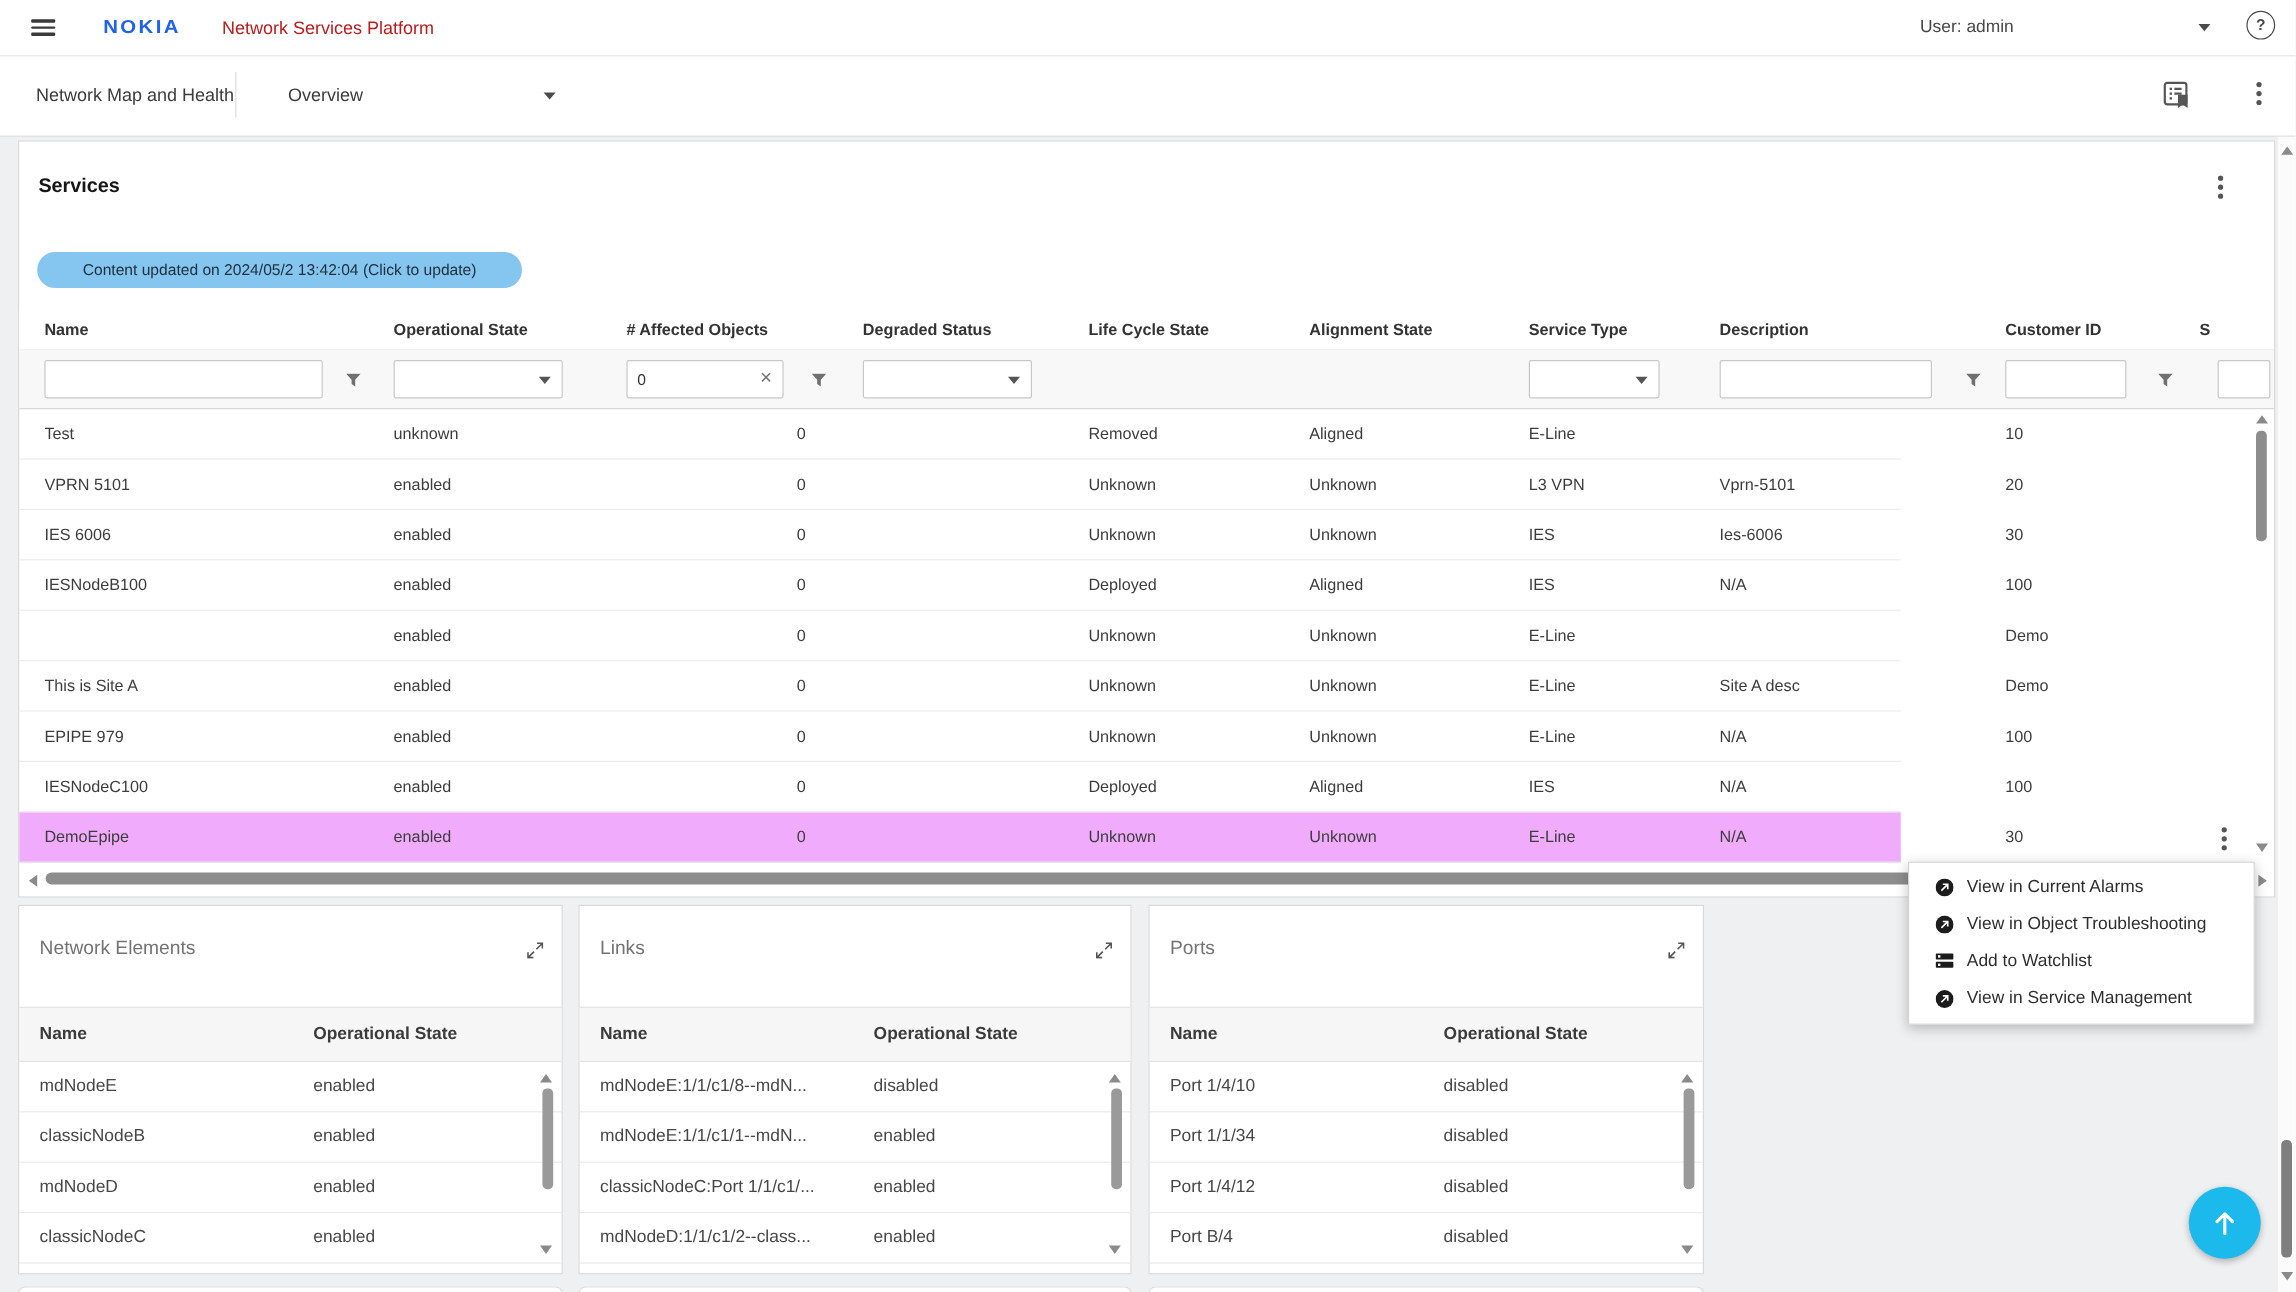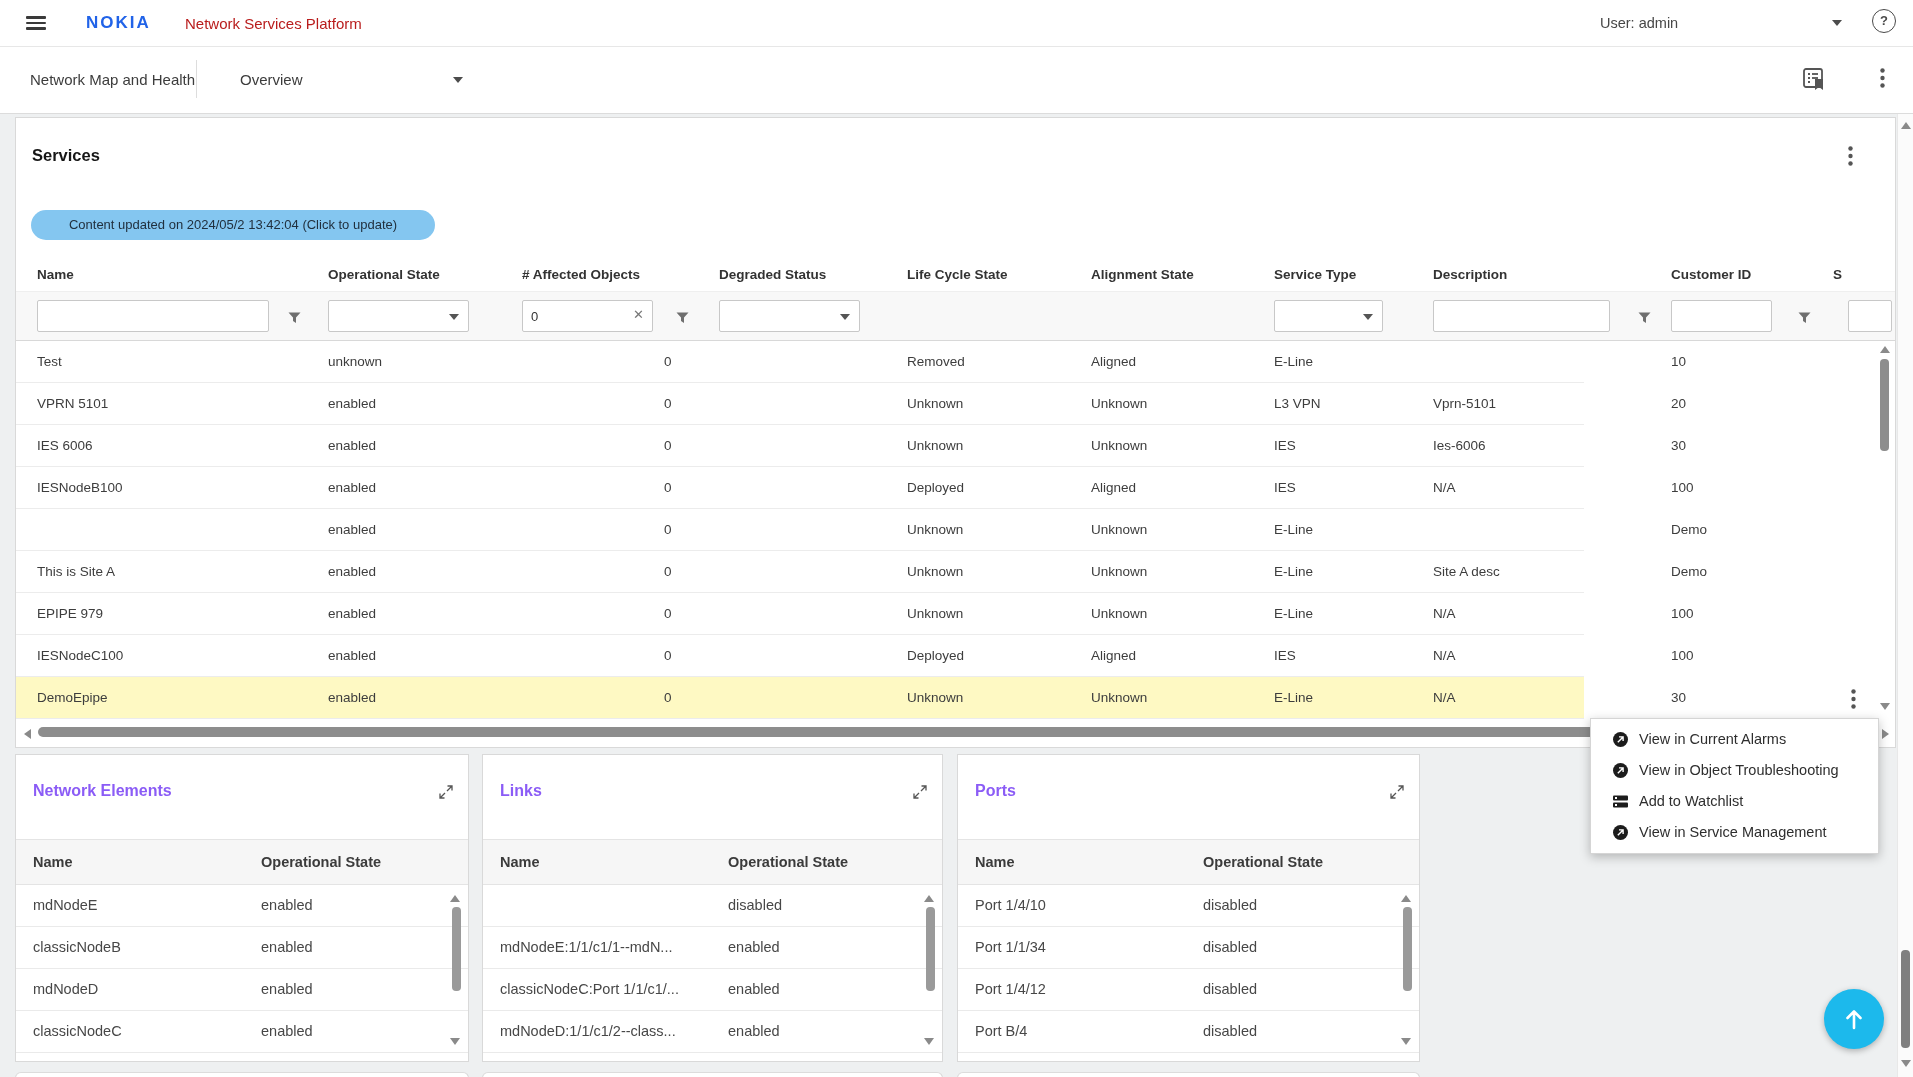--- a/index.html
+++ b/index.html
@@ -43,21 +43,21 @@
   .finput{position:absolute;top:8px;height:32px;border:1px solid #c8c8c8;border-radius:2px;background:#fff;
           box-sizing:border-box;font-size:13px;color:#333;padding:0 8px;font-family:"Liberation Sans",sans-serif}
   .fselect{position:absolute;top:8px;height:32px;border:1px solid #c8c8c8;border-radius:2px;background:#fff;
            box-sizing:border-box;cursor:pointer}
   .fselect .caret{position:absolute;right:9px;top:13px;border-top-color:#555}
   .funnel{position:absolute;top:18px;cursor:pointer}
   .clear-x{position:absolute;top:15px;font-size:13px;color:#777;cursor:pointer}
 
   .tbody{position:absolute;left:0;top:223px;width:1568px}
   .trow{position:relative;height:42px;border-bottom:1px solid #ececec;box-sizing:border-box;cursor:pointer}
-  .trow.selected{background:#fef9c3}
+  .trow.selected{background:#f0abfc}
   .cell{position:absolute;top:0;line-height:41px;font-size:13.5px;color:#3d3d3d;white-space:nowrap;overflow:hidden}
   .c0{left:21px;width:282px}.c1{left:312px;width:188px}
   .thead .c2{left:506px;width:195px}.trow .c2{left:648px;width:60px}
   .c3{left:703px;width:180px}.c4{left:891px;width:178px}.c5{left:1075px;width:177px}
   .c6{left:1258px;width:152px}.c7{left:1417px;width:230px}.c8{left:1655px;width:156px}.c9{left:1817px;width:28px}
   .row-kebab{position:absolute;left:1835px;top:12px;cursor:pointer}
 
   
   .tri-up{width:0;height:0;border-left:5px solid transparent;border-right:5px solid transparent;border-bottom:7px solid #8a8a8a;cursor:pointer}
   .tri-down{width:0;height:0;border-left:5px solid transparent;border-right:5px solid transparent;border-top:7px solid #8a8a8a;cursor:pointer}
@@ -67,21 +67,21 @@
   .hthumb{position:absolute;background:#8d8d8d;border-radius:5px;height:10px;cursor:pointer}
 
   
   .menu{position:absolute;left:1590px;top:718px;width:287px;background:#fff;border:1px solid #d5d5d5;
         box-shadow:0 3px 10px rgba(0,0,0,.25);padding:5px 0;z-index:8}
   .menu-item{position:relative;height:31px;cursor:pointer}
   .menu-icon{position:absolute;left:22px;top:8px}
   .menu-label{position:absolute;left:48px;top:0;line-height:31px;font-size:14.5px;color:#2e2e2e;white-space:nowrap}
 
   
-  .panel-title{position:absolute;left:17px;top:27px;font-size:16px;font-weight:bold;color:#8b5cf6}
+  .panel-title{position:absolute;left:17px;top:27px;font-size:16px;font-weight:normal;color:#737373}
   .expand{position:absolute;right:15px;top:30px;cursor:pointer}
   .phead{position:absolute;left:0;top:84px;width:100%;height:46px;background:#f6f6f6;
          border-top:1px solid #e4e4e4;border-bottom:1px solid #e4e4e4;box-sizing:border-box}
   .phead span{position:absolute;top:0;line-height:44px;font-size:14.5px;font-weight:bold;color:#3b3b3b}
   .pc0{left:17px}.pc1{left:245px}
   .prows{position:absolute;left:0;top:130px;width:100%}
   .prow{position:relative;height:42px;border-bottom:1px solid #eaeaea;box-sizing:border-box;cursor:pointer}
   .prow span{position:absolute;top:0;line-height:41px;font-size:14.5px;color:#474747;white-space:nowrap;overflow:hidden}
   .prow .pc0{width:215px}
   .pvscroll-up{position:absolute;right:8px;top:140px}
@@ -379,20 +379,21 @@
     <div class="panel-title">Links</div>
     <span class="expand"><svg width="14" height="14" viewBox="0 0 14 14">
         <path d="M8.5 1 H13 V5.5 M13 1 L8 6 M5.5 13 H1 V8.5 M1 13 L6 8" stroke="#555" stroke-width="1.3" fill="none"></path>
       </svg></span>
     <div class="phead">
       <span class="pc0">Name</span>
       <span class="pc1">Operational State</span>
     </div>
     <div class="prows">
       <div class="prow">
+        <span class="pc0">mdNodeE:1/1/c1/8--mdN...</span>
         <span class="pc1">disabled</span>
       </div>
       <div class="prow">
         <span class="pc0">mdNodeE:1/1/c1/1--mdN...</span>
         <span class="pc1">enabled</span>
       </div>
       <div class="prow">
         <span class="pc0">classicNodeC:Port 1/1/c1/...</span>
         <span class="pc1">enabled</span>
       </div>

